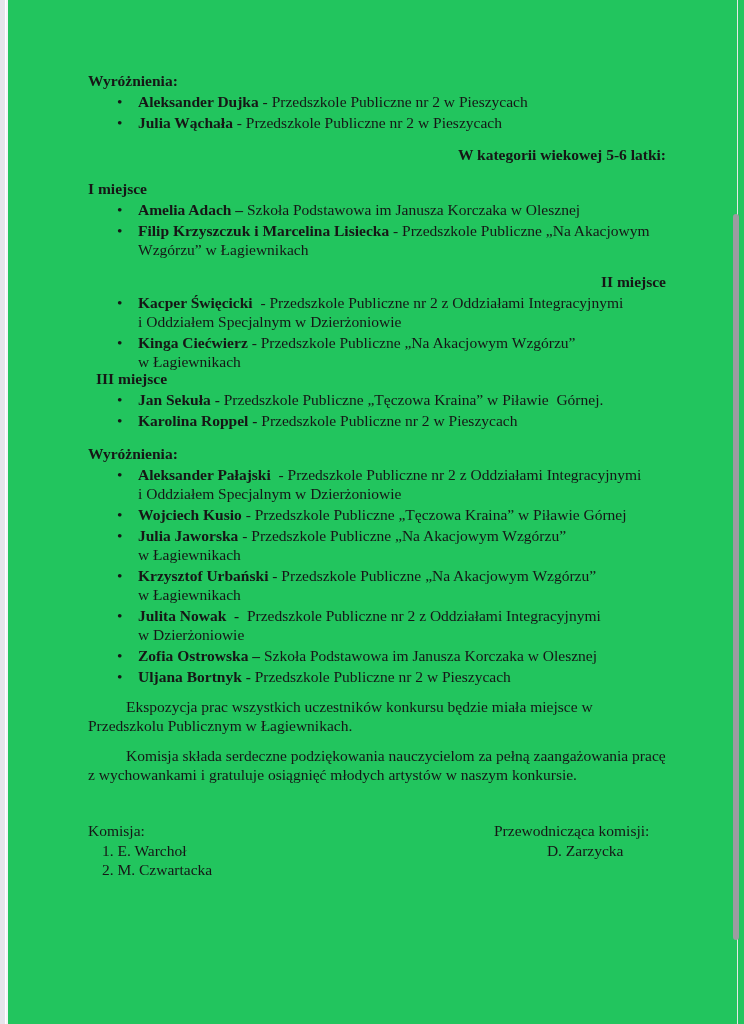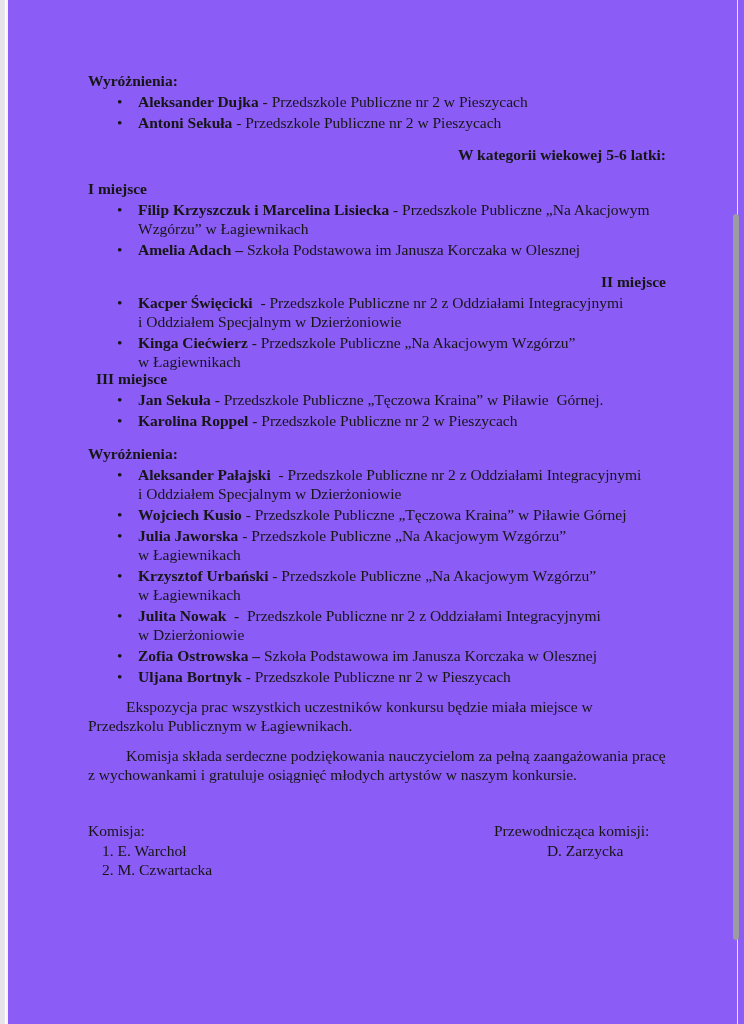--- a/index.html
+++ b/index.html
@@ -7,21 +7,21 @@
     padding: 0;
     background: #ffffff;
     font-family: "Liberation Serif", serif;
     color: #161616;
   }
   .viewport {
     position: relative;
     width: 744px;
     height: 1024px;
     overflow: hidden;
-    background: #8b5cf6;
+    background: #22c55e;
   }
   .gutter {
     position: absolute;
     left: 0; top: 0;
     width: 5px; height: 100%;
     background: #e4e4ea;
     border-right: 1px solid #ffffff;
     box-shadow: 2px 0 0 #f4f4f7;
   }
   .scroll-track {
@@ -98,33 +98,33 @@
 
   <div class="page">
 
     <div class="h">Wyróżnienia:</div>
     <div class="li">
       <span class="dot"></span>
       <div class="txt"><span class="b">Aleksander Dujka</span><span> - Przedszkole Publiczne nr 2 w Pieszycach</span></div>
     </div>
     <div class="li">
       <span class="dot"></span>
-      <div class="txt"><span class="b">Antoni Sekuła</span><span> - Przedszkole Publiczne nr 2 w Pieszycach</span></div>
+      <div class="txt"><span class="b">Julia Wąchała</span><span> - Przedszkole Publiczne nr 2 w Pieszycach</span></div>
     </div>
 
     <div class="h mt13">W kategorii wiekowej 5-6 latki:</div>
 
     <div class="h mt15">I miejsce</div>
     <div class="li">
       <span class="dot"></span>
-      <div class="txt"><span class="b">Filip Krzyszczuk i Marcelina Lisiecka</span><span> - Przedszkole Publiczne „Na Akacjowym</span><span class="cont">Wzgórzu” w Łagiewnikach</span></div>
+      <div class="txt"><span class="b">Amelia Adach –</span><span> Szkoła Podstawowa im Janusza Korczaka w Olesznej</span></div>
     </div>
     <div class="li">
       <span class="dot"></span>
-      <div class="txt"><span class="b">Amelia Adach –</span><span> Szkoła Podstawowa im Janusza Korczaka w Olesznej</span></div>
+      <div class="txt"><span class="b">Filip Krzyszczuk i Marcelina Lisiecka</span><span> - Przedszkole Publiczne „Na Akacjowym</span><span class="cont">Wzgórzu” w Łagiewnikach</span></div>
     </div>
 
     <div class="h mt13">II miejsce</div>
     <div class="li">
       <span class="dot"></span>
       <div class="txt"><span class="b">Kacper Święcicki</span><span>  - Przedszkole Publiczne nr 2 z Oddziałami Integracyjnymi</span><span class="cont">i Oddziałem Specjalnym w Dzierżoniowie</span></div>
     </div>
     <div class="li">
       <span class="dot"></span>
       <div class="txt"><span class="b">Kinga Ciećwierz</span><span> - Przedszkole Publiczne „Na Akacjowym Wzgórzu”</span><span class="cont">w Łagiewnikach</span></div>

